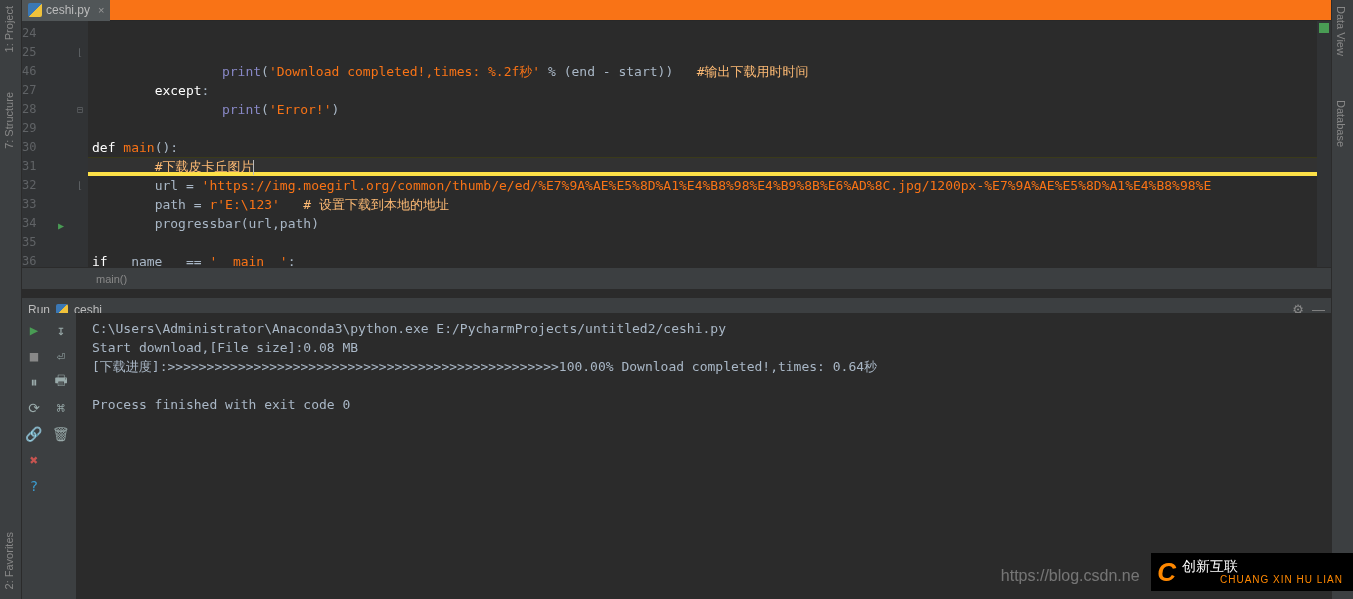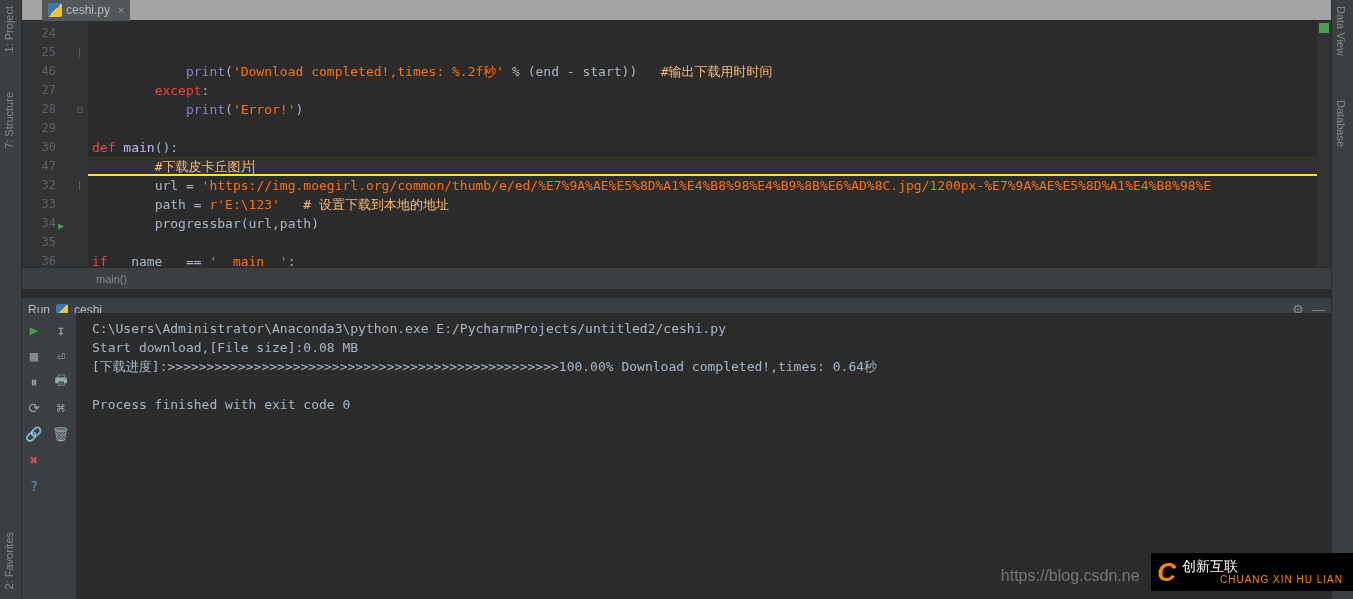--- a/index.html
+++ b/index.html
@@ -51,25 +51,24 @@
   left: 3px;
 }
 
 
 .tab-bar {
   position: absolute;
   left: 22px;
   top: 0;
   height: 21px;
   right: 22px;
-  background: #a3a3a3;
+  background: #f97316;
   border-bottom: 1px solid #282828;
   display: flex;
   align-items: center;
-  padding-left: 20px;
 }
 .file-tab {
   height: 21px;
   background: #515658;
   padding: 0 6px;
   display: flex;
   align-items: center;
   gap: 4px;
   font-family: sans-serif;
   font-size: 12px;
@@ -93,21 +92,20 @@
   top: 21px;
   right: 22px;
   height: 265px;
   background: #2b2b2b;
   display: flex;
   overflow: hidden;
 }
 .gutter {
   width: 50px;
   background: #313335;
-  text-align: right;
   padding-right: 16px;
   color: #606366;
   font-size: 12px;
   line-height: 19px;
   padding-top: 3px;
   position: relative;
   flex-shrink: 0;
 }
 .gutter .ln { height: 19px; }
 .gutter .run-arrow {
@@ -128,44 +126,44 @@
 .fold-col div { height: 19px; text-align: center; }
 .code {
   flex: 1;
   padding-top: 3px;
   line-height: 19px;
   white-space: pre;
   overflow-x: hidden;
   position: relative;
 }
 .code-line { height: 19px; padding-left: 4px; }
-.code-line.hl { background: #323232; border-top: 1px solid #3a3a1a; border-bottom: 2px solid #fde047; box-sizing: border-box; line-height: 17px; }
+.code-line.hl { background: #323232; border-top: 1px solid #3a3a1a; border-bottom: 4px solid #fde047; box-sizing: border-box; line-height: 17px; }
 .caret {
   display: inline-block;
   width: 1px; height: 15px;
   background: #bbb;
   vertical-align: middle;
 }
 .right-marks {
   width: 14px;
   background: #313335;
   position: relative;
   flex-shrink: 0;
 }
 .right-marks .ok {
   position: absolute;
   top: 2px; left: 2px;
   width: 10px; height: 10px;
   background: #499c54;
 }
 
 
-.kw { color: #ef4444; }
-.fn { color: #c4b5fd; }
-.builtin { color: #8888c6; }
+.kw { color: #ffffff; }
+.fn { color: #f97316; }
+.builtin { color: #8888c6; margin-left: 36px; }
 .str { color: #f97316; }
 .cmt { color: #fdba74; }
 .op { color: #a9b7c6; }
 
 
 .crumb {
   position: absolute;
   left: 22px;
   right: 22px;
   top: 267px;
@@ -324,21 +322,21 @@
 
 <div class="editor">
   <div class="gutter" id="gutter">
       <div class="ln">24</div>
       <div class="ln">25</div>
       <div class="ln">46</div>
       <div class="ln">27</div>
       <div class="ln">28</div>
       <div class="ln">29</div>
       <div class="ln">30</div>
-      <div class="ln">47</div>
+      <div class="ln">31</div>
       <div class="ln">32</div>
       <div class="ln">33</div>
       <span class="run-arrow" style="top: 195px;">▶</span>
       <div class="ln">34</div>
       <div class="ln">35</div>
       <div class="ln">36</div>
     </div>
   <div class="fold-col" id="foldcol">
       <div></div>
       <div>⌊</div>

